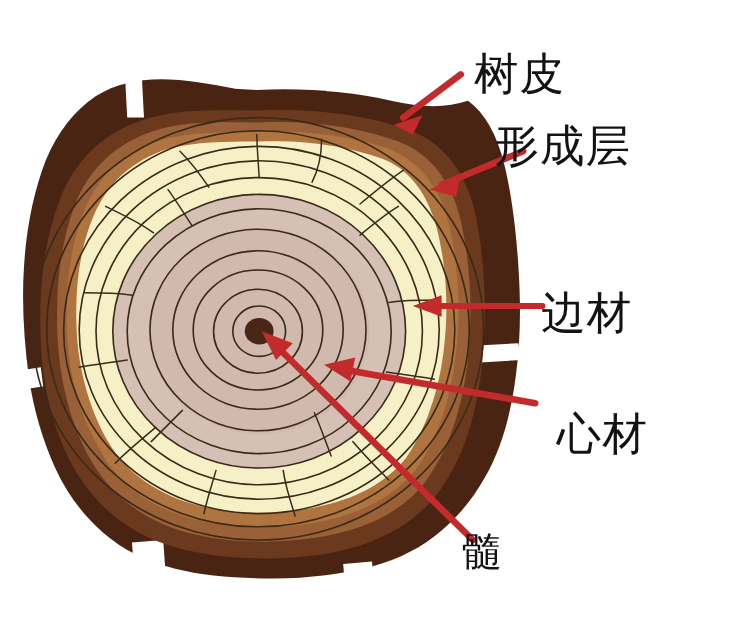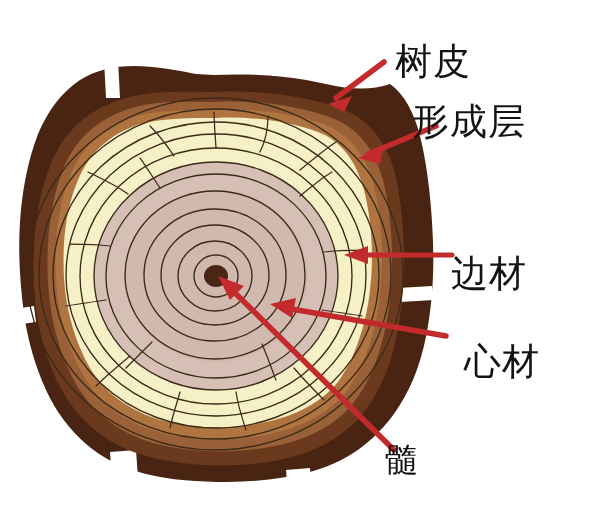--- a/index.html
+++ b/index.html
@@ -17,21 +17,21 @@
     color:#131313;
     font-family:"DejaVu Sans","Liberation Sans",sans-serif;
     font-size:37px;
     line-height:40px;
     letter-spacing:1px;
     white-space:nowrap;
     font-weight:400;
   }
   #lbl-bark{left:395px;top:18px;margin-top:24px;}
   #lbl-cambium{left:412px;top:102px;}
-  #lbl-sapwood{left:451px;top:254px;}
+  #lbl-sapwood{left:451px;top:241px;}
   #lbl-heartwood{left:464px;top:342px;}
   #lbl-pith{left:385px;top:440px;font-size:33px;}
 </style>
 </head>
 <body>
 
 <div id="stage">
 <svg width="614" height="516" viewBox="0 0 614 516" xmlns="http://www.w3.org/2000/svg">
   <defs>
     <clipPath id="clipSap">

